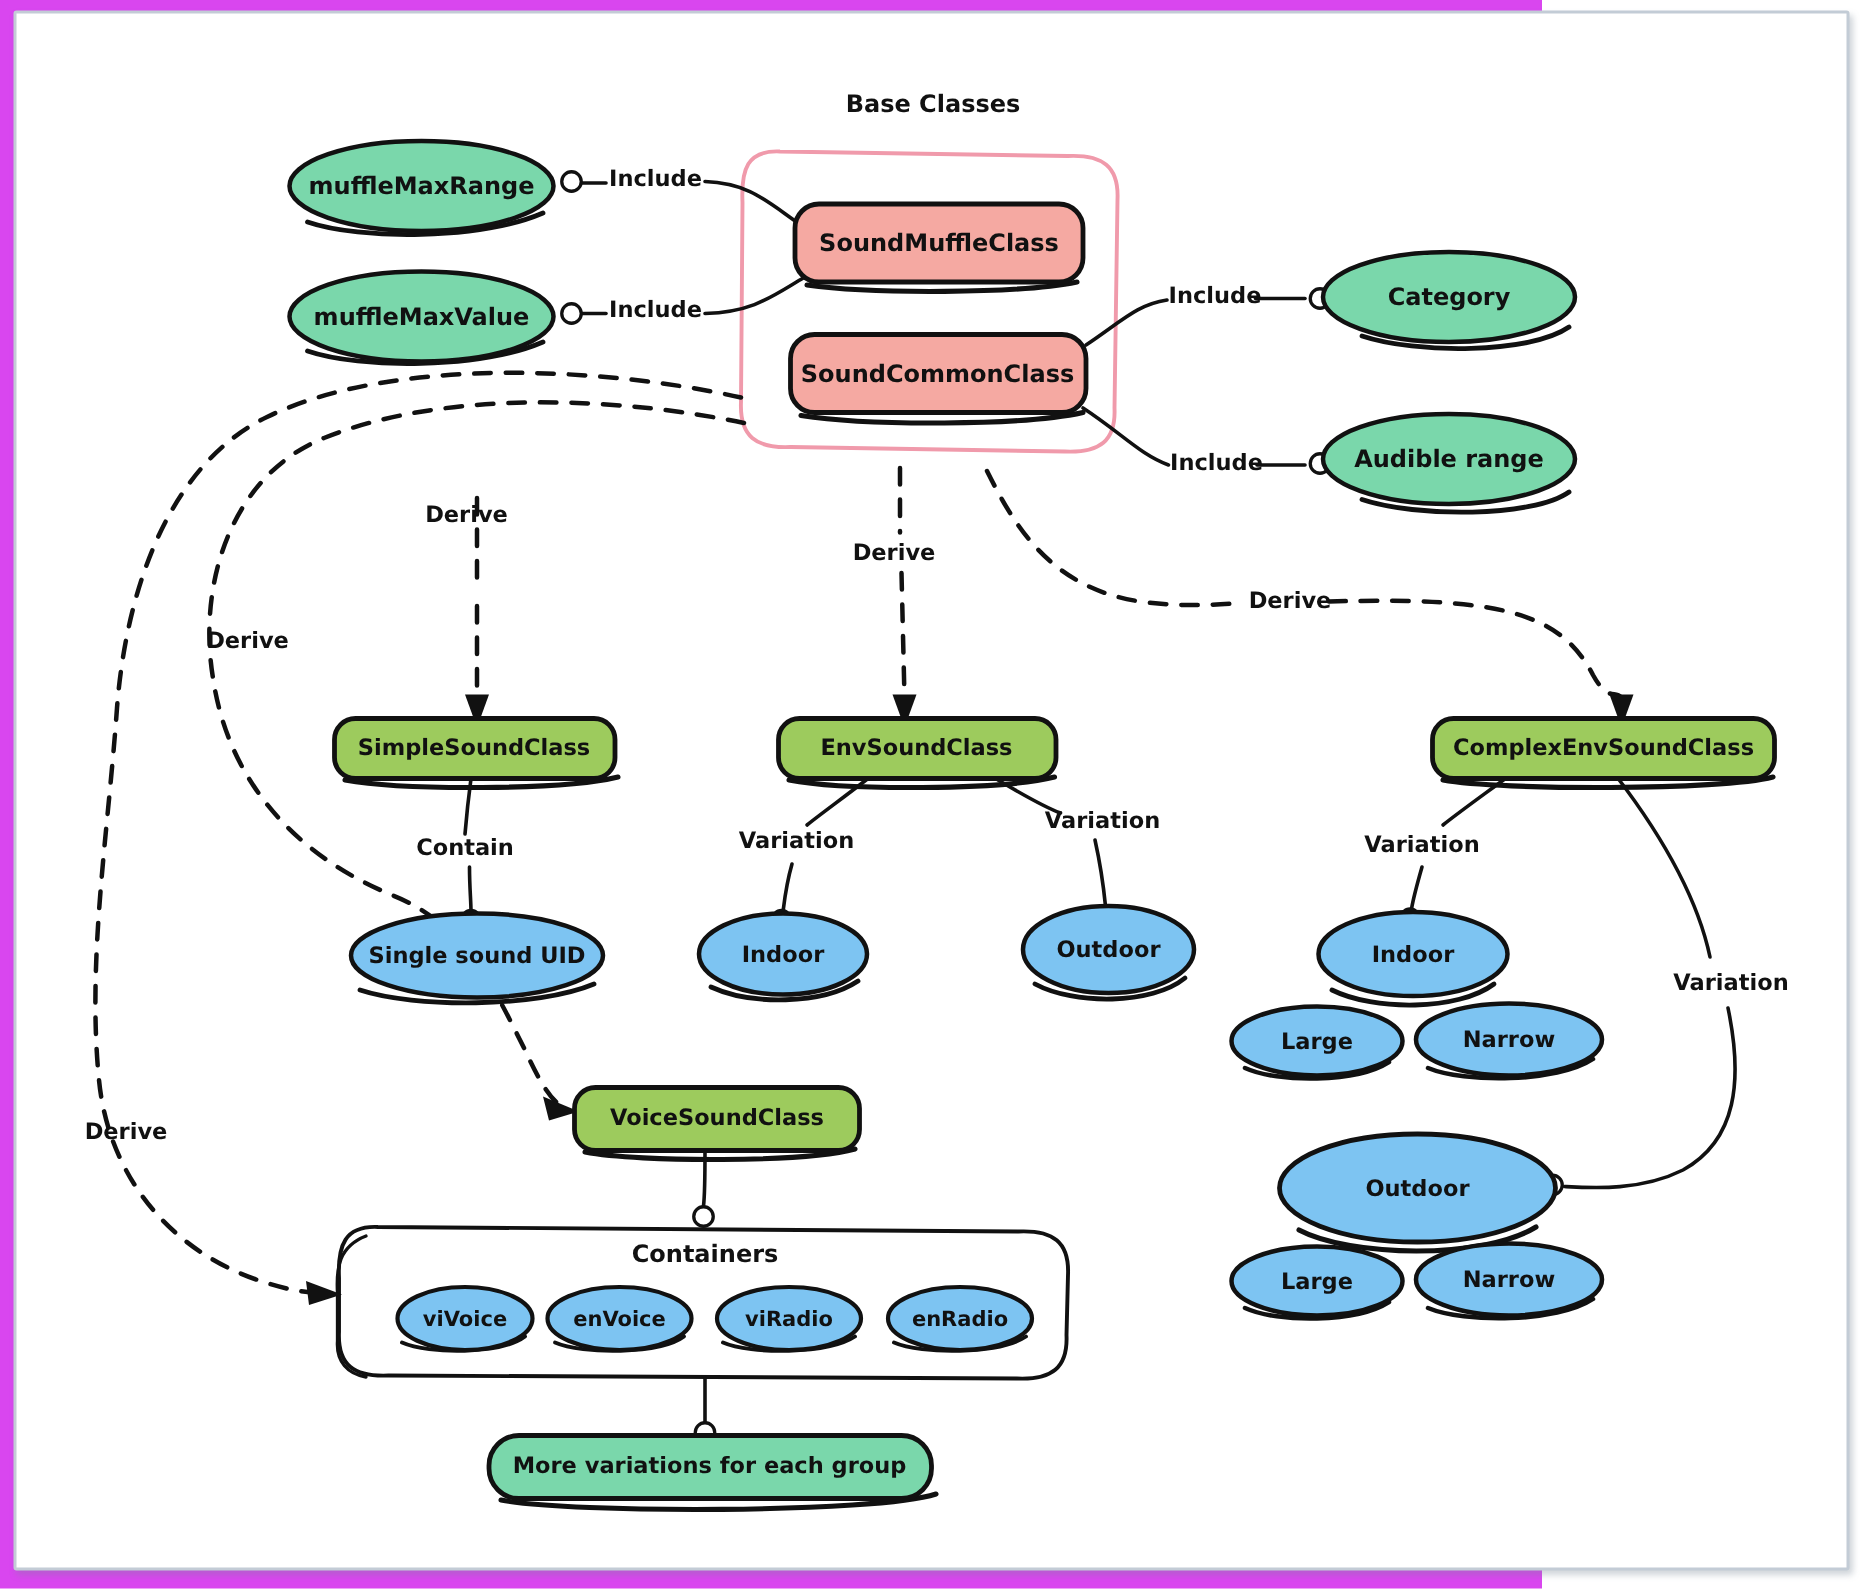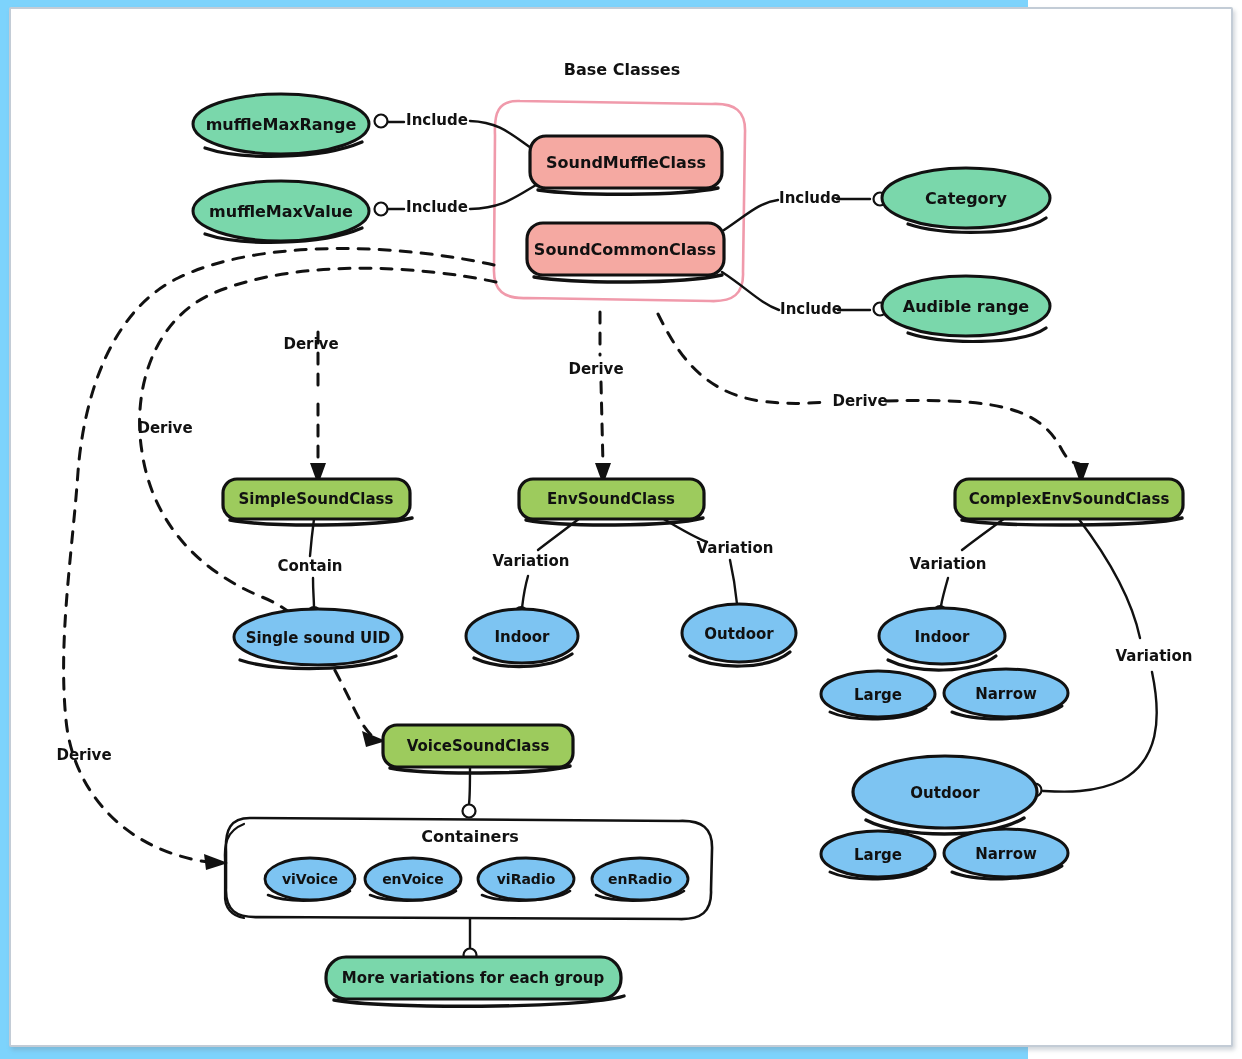--- a/index.html
+++ b/index.html
@@ -3,21 +3,21 @@
 <meta charset="utf-8">
 <style>
   html,body{margin:0;padding:0;background:#ffffff;}
   body{
     font-family:"DejaVu Sans", sans-serif;
     width:1242px;height:1059px;overflow:hidden;
   }
   #page{
     position:relative;width:1028px;height:1059px;
     box-sizing:border-box;
-    background:#7dd3fc;
+    background:#d946ef;
   }
   #frame{
     position:absolute;left:9px;top:7px;width:1224px;height:1040px;
     box-sizing:border-box;
     border:2px solid #c3ccd6;
     background:#ffffff;
     box-shadow:2px 3px 4px rgba(120,135,150,.35);
     border-radius:2px;
   }
   svg#canvas{position:absolute;left:0;top:0;width:1242px;height:1059px;}

